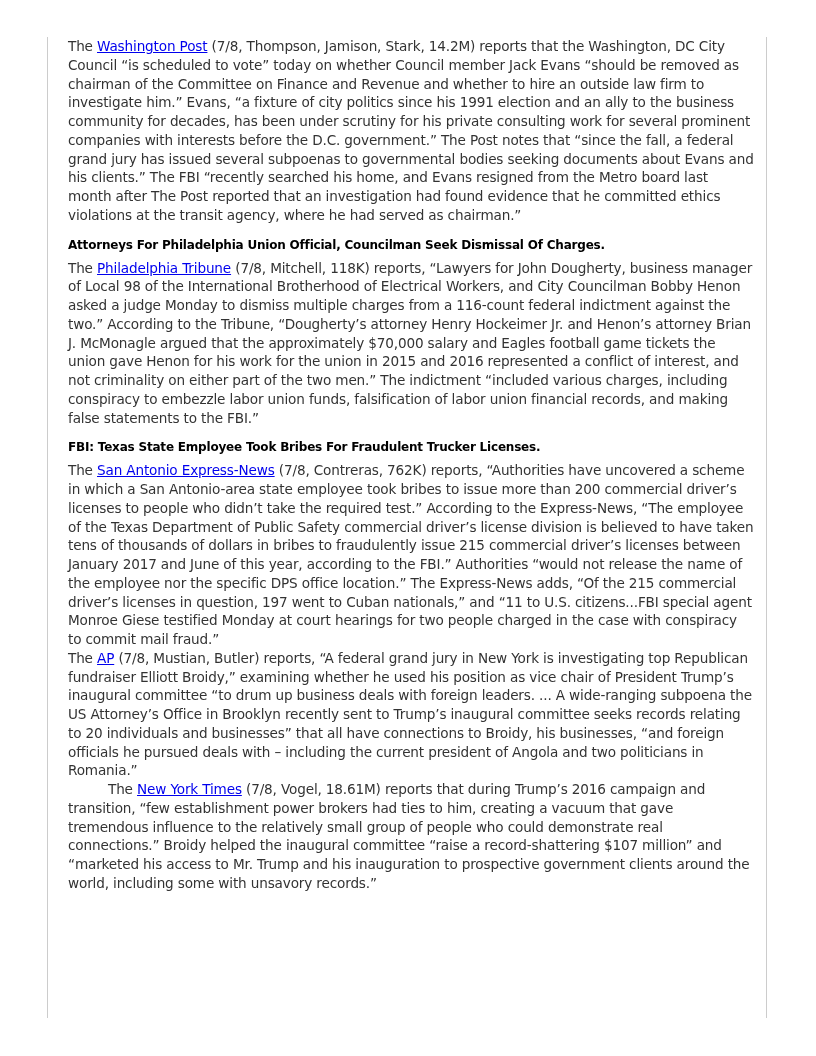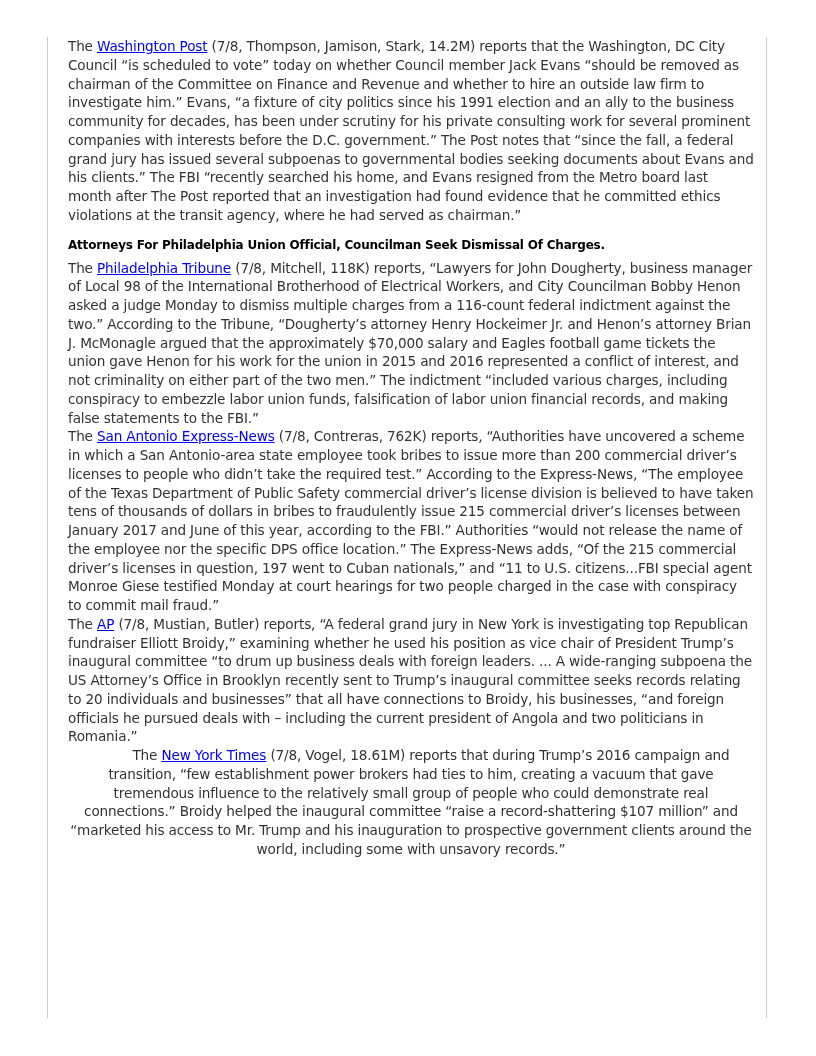--- a/index.html
+++ b/index.html
@@ -13,38 +13,39 @@
     position: absolute; left: 20px; top: 0; width: 686px;
     font-family: "DejaVu Sans", sans-serif; font-size: 13.6px; line-height: 18.75px;
     color: #333333; letter-spacing: -0.15px;
   }
   p { margin: 0; }
   .headline {
     font-weight: bold; color: #000000; margin-top: 11px; margin-bottom: 4px;
     font-size: 12px; line-height: 19px; letter-spacing: -0.2px;
   }
   a { color: #0000ee; text-decoration: underline; }
-  .indent { text-indent: 40px; text-align: center; }
+  .indent { text-indent: 40px; }
 </style>
 </head>
 <body>
 
 <div class="page">
   <div class="content">
 
     <section>
       <p><span>The </span><a href="#">Washington Post</a><span> (7/8, Thompson, Jamison, Stark, 14.2M) reports that the Washington, DC City Council “is scheduled to vote” today on whether Council member Jack Evans “should be removed as chairman of the Committee on Finance and Revenue and whether to hire an outside law firm to investigate him.” Evans, “a fixture of city politics since his 1991 election and an ally to the business community for decades, has been under scrutiny for his private consulting work for several prominent companies with interests before the D.C. government.” The Post notes that “since the fall, a federal grand jury has issued several subpoenas to governmental bodies seeking documents about Evans and his clients.” The FBI “recently searched his home, and Evans resigned from the Metro board last month after The Post reported that an investigation had found evidence that he committed ethics violations at the transit agency, where he had served as chairman.”</span></p>
     </section>
 
     <section>
       <p class="headline">Attorneys For Philadelphia Union Official, Councilman Seek Dismissal Of Charges.</p>
       <p><span>The </span><a href="#">Philadelphia Tribune</a><span> (7/8, Mitchell, 118K) reports, “Lawyers for John Dougherty, business manager of Local 98 of the International Brotherhood of Electrical Workers, and City Councilman Bobby Henon asked a judge Monday to dismiss multiple charges from a 116-count federal indictment against the two.” According to the Tribune, “Dougherty’s attorney Henry Hockeimer Jr. and Henon’s attorney Brian J. McMonagle argued that the approximately $70,000 salary and Eagles football game tickets the union gave Henon for his work for the union in 2015 and 2016 represented a conflict of interest, and not criminality on either part of the two men.” The indictment “included various charges, including conspiracy to embezzle labor union funds, falsification of labor union financial records, and making false statements to the FBI.”</span></p>
     </section>
 
     <section>
+      <p class="headline">FBI: Texas State Employee Took Bribes For Fraudulent Trucker Licenses.</p>
       <p><span>The </span><a href="#">San Antonio Express-News</a><span> (7/8, Contreras, 762K) reports, “Authorities have uncovered a scheme in which a San Antonio-area state employee took bribes to issue more than 200 commercial driver’s licenses to people who didn’t take the required test.” According to the Express-News, “The employee of the Texas Department of Public Safety commercial driver’s license division is believed to have taken tens of thousands of dollars in bribes to fraudulently issue 215 commercial driver’s licenses between January 2017 and June of this year, according to the FBI.” Authorities “would not release the name of the employee nor the specific DPS office location.” The Express-News adds, “Of the 215 commercial driver’s licenses in question, 197 went to Cuban nationals,” and “11 to U.S. citizens...FBI special agent Monroe Giese testified Monday at court hearings for two people charged in the case with conspiracy to commit mail fraud.”</span></p>
     </section>
 
     <section>
       <p><span>The </span><a href="#">AP</a><span> (7/8, Mustian, Butler) reports, “A federal grand jury in New York is investigating top Republican fundraiser Elliott Broidy,” examining whether he used his position as vice chair of President Trump’s inaugural committee “to drum up business deals with foreign leaders. ... A wide-ranging subpoena the US Attorney’s Office in Brooklyn recently sent to Trump’s inaugural committee seeks records relating to 20 individuals and businesses” that all have connections to Broidy, his businesses, “and foreign officials he pursued deals with – including the current president of Angola and two politicians in Romania.”</span></p>
       <p class="indent"><span>The </span><a href="#">New York Times</a><span> (7/8, Vogel, 18.61M) reports that during Trump’s 2016 campaign and transition, “few establishment power brokers had ties to him, creating a vacuum that gave tremendous influence to the relatively small group of people who could demonstrate real connections.” Broidy helped the inaugural committee “raise a record-shattering $107 million” and “marketed his access to Mr. Trump and his inauguration to prospective government clients around the world, including some with unsavory records.”</span></p>
     </section>
 
   </div>
 </div>

